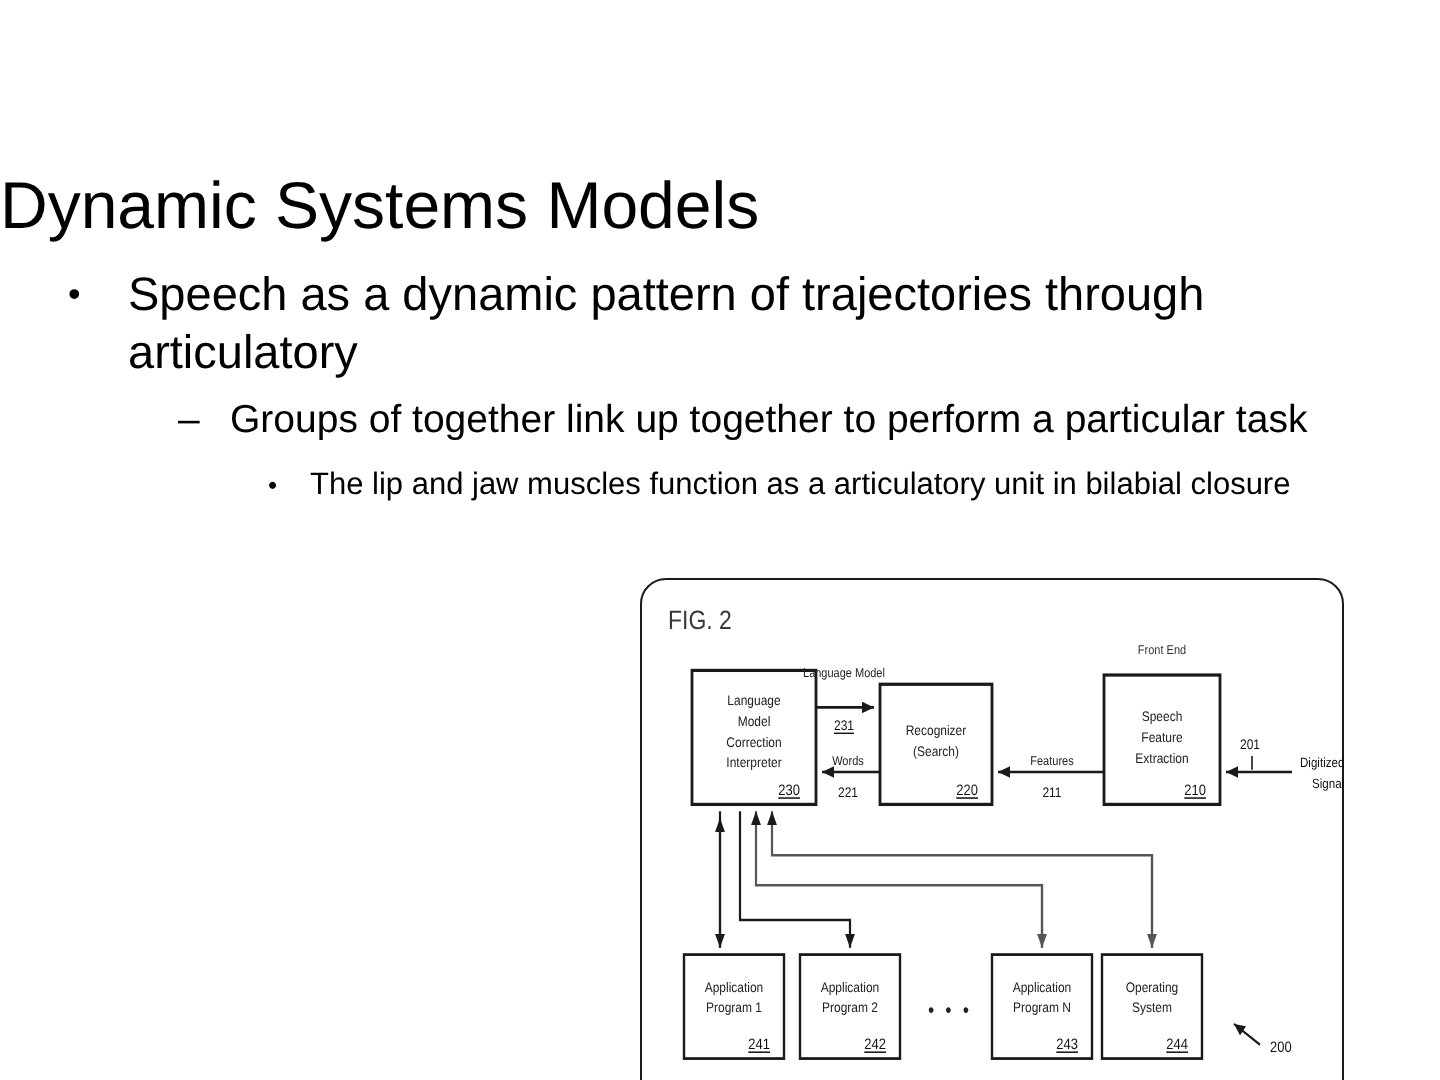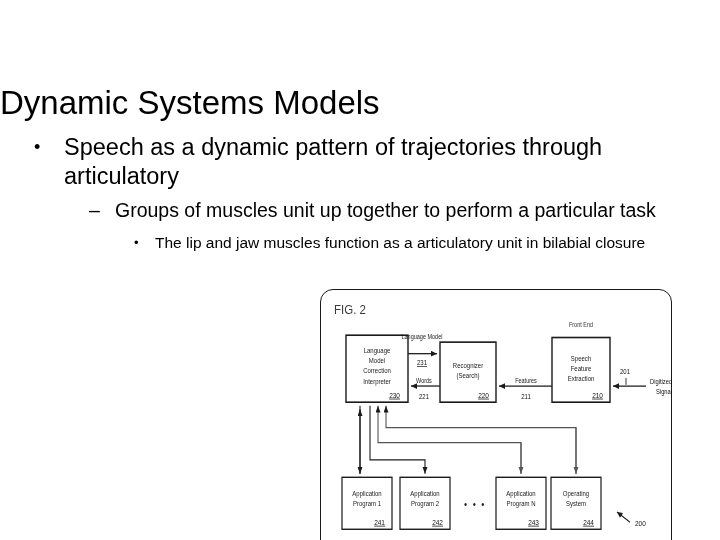--- a/index.html
+++ b/index.html
@@ -122,21 +122,21 @@
 
 <div class="body-area">
 
   <div class="bullet lvl1">
     <span class="bullet-marker">•</span>
     <span class="bullet-text">Speech as a dynamic pattern of trajectories through articulatory</span>
   </div>
 
   <div class="bullet lvl2">
     <span class="bullet-marker">–</span>
-    <span class="bullet-text">Groups of muscles unit up together to perform a particular task</span>
+    <span class="bullet-text">Groups of together link up together to perform a particular task</span>
   </div>
 
   <div class="bullet lvl3">
     <span class="bullet-marker">•</span>
     <span class="bullet-text">The lip and jaw muscles function as a articulatory unit in bilabial closure</span>
   </div>
 
 </div>
 
 <div class="figure-wrap">

